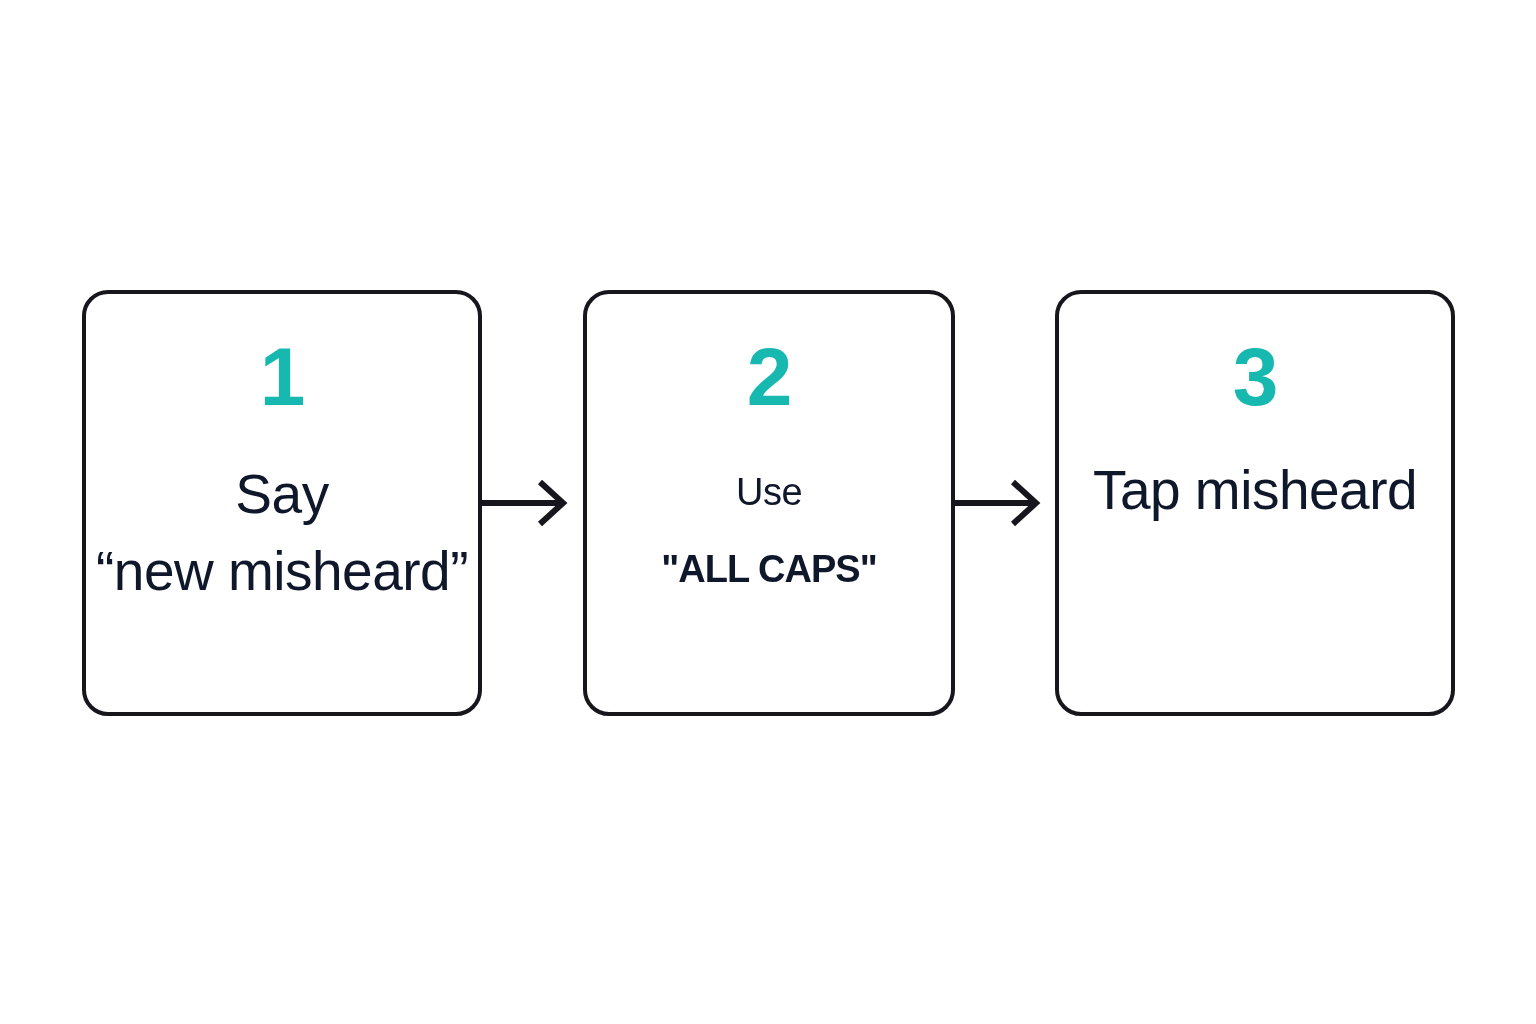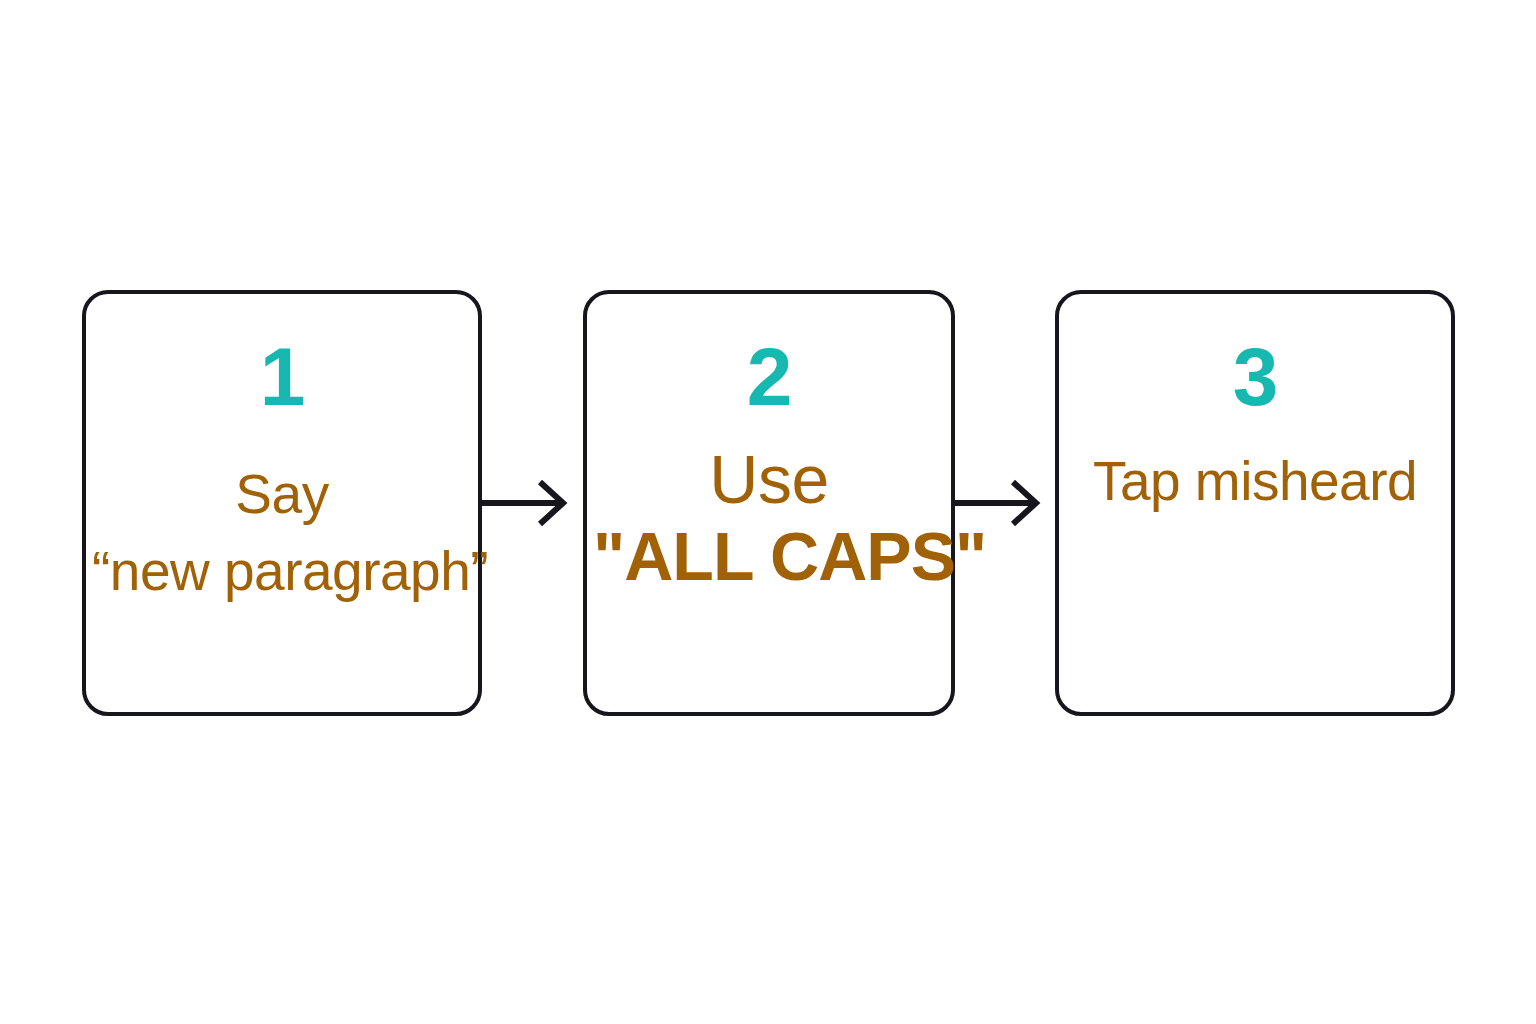--- a/index.html
+++ b/index.html
@@ -45,56 +45,56 @@
     line-height: 1;
     letter-spacing: -1px;
     margin-top: 42px;
     user-select: none;
   }
 
   .step-lines {
     margin-top: 38px;
     width: 100%;
     text-align: center;
-    color: #a16207;
+    color: #0f172a;
     font-size: 55px;
     line-height: 77px;
     font-weight: 400;
     letter-spacing: -0.5px;
     padding: 0 6px;
     box-sizing: border-box;
   }
 
   .step-line { display: block; white-space: nowrap; }
   .step-line.bold { font-weight: 700; letter-spacing: -1px; }
 
   
-  .box-2 .step-lines { margin-top: 23px; font-size: 68px; }
-  .box-3 .step-lines { margin-top: 25px; }
+  .box-2 .step-lines { margin-top: 36px; font-size: 38px; }
+  .box-3 .step-lines { margin-top: 34px; }
 
   
   .connector {
     position: absolute;
     top: 479px;
     height: 48px;
     overflow: visible;
   }
   .connector.arrow-1 { left: 478px; width: 108px; }
   .connector.arrow-2 { left: 951px; width: 108px; }
 </style>
 </head>
 <body>
 
 <div class="canvas">
 
   <div class="step-box box-1">
     <div class="step-number">1</div>
     <div class="step-lines">
       <span class="step-line">Say</span>
-      <span class="step-line">“new paragraph”</span>
+      <span class="step-line">“new misheard”</span>
     </div>
   </div>
 
   <div class="connector arrow-1">
     <svg width="108" height="48" viewBox="0 0 108 48">
       <path d="M2 24 H 84" stroke="#16161c" stroke-width="6" fill="none" stroke-linecap="butt"></path>
       <path d="M62 3 L 85 24 L 62 45" stroke="#16161c" stroke-width="6" fill="none" stroke-linecap="butt" stroke-linejoin="miter"></path>
     </svg>
   </div>
 

